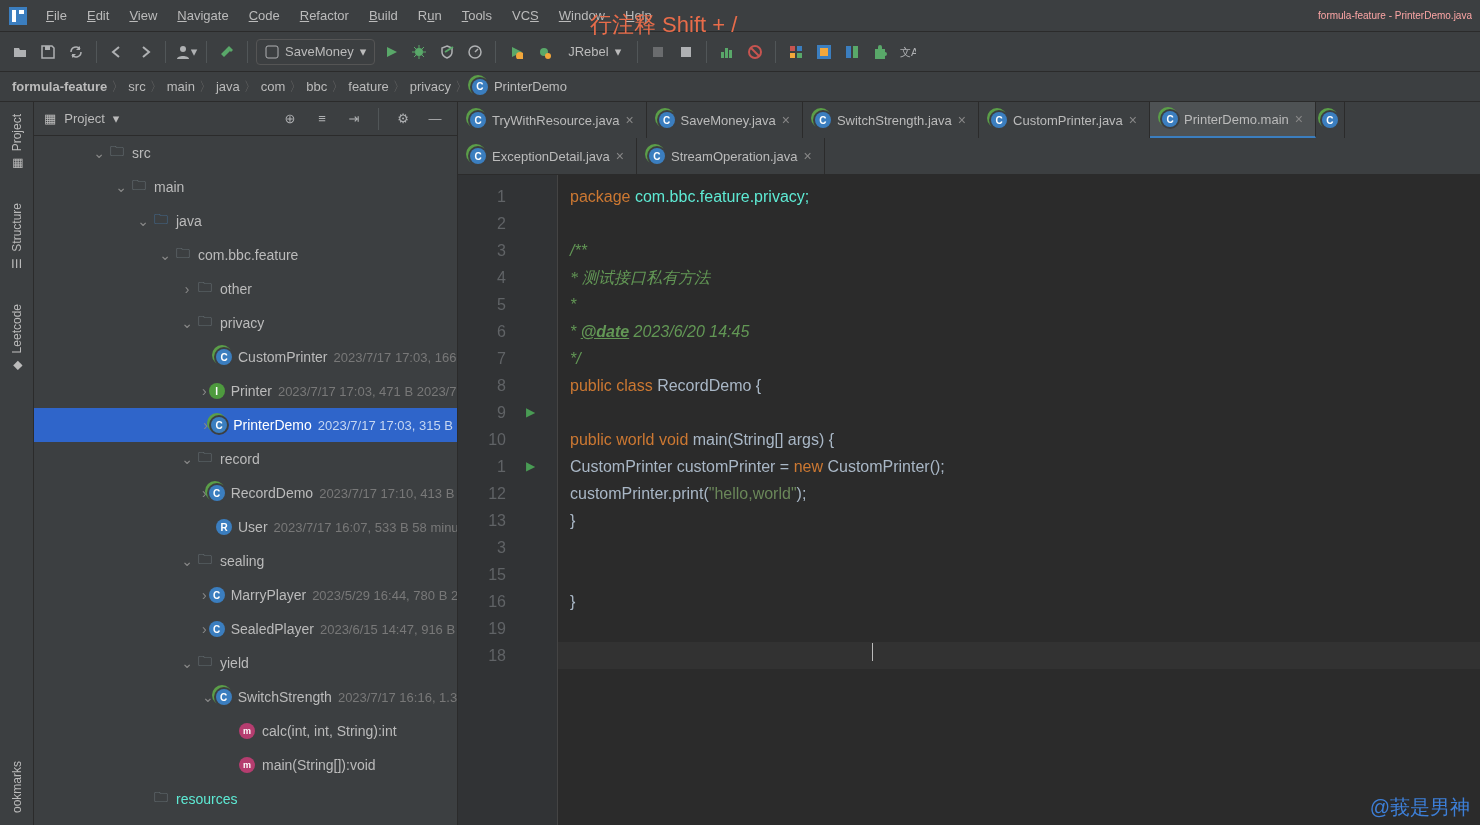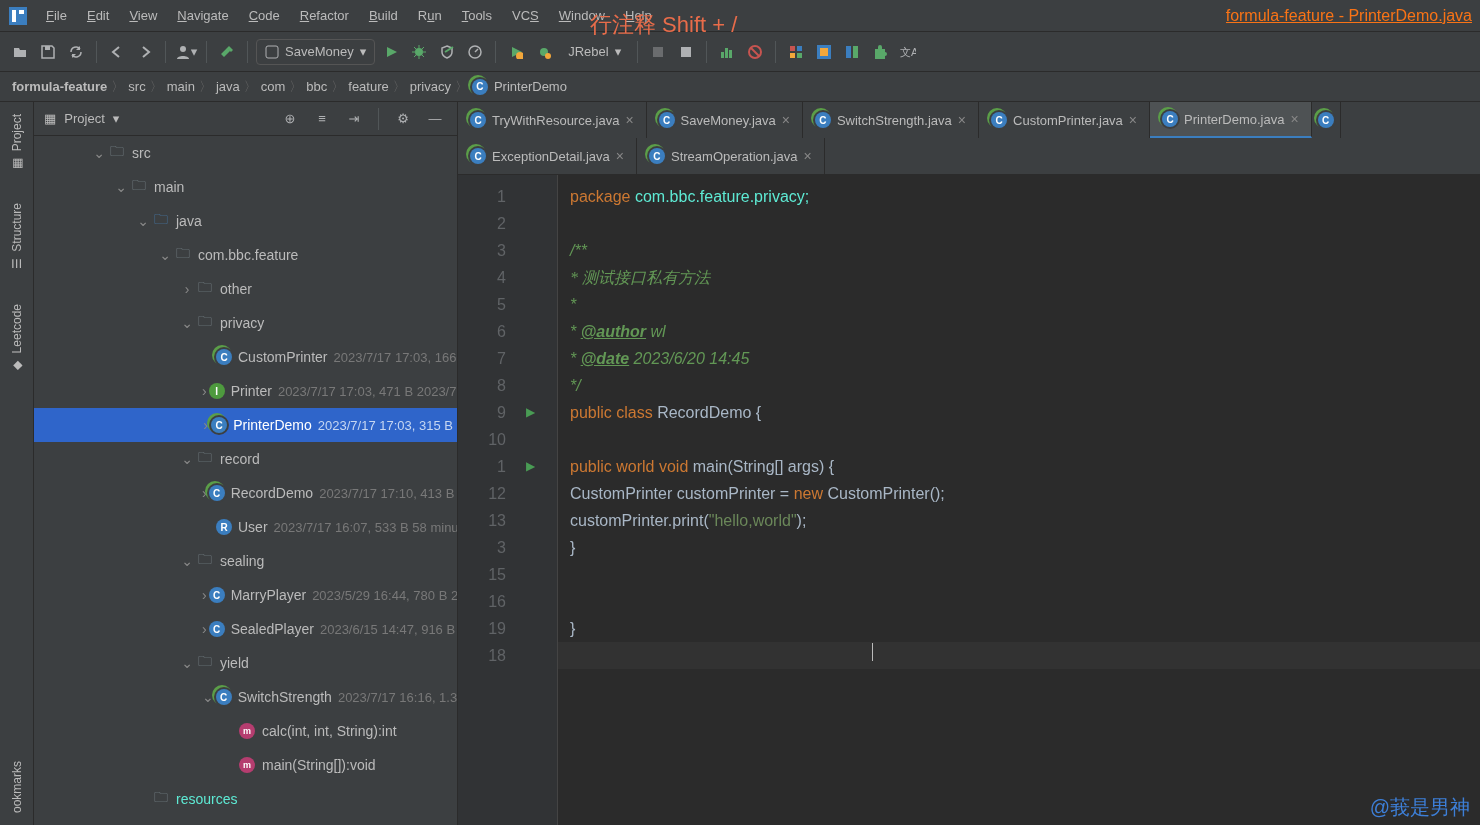--- a/index.html
+++ b/index.html
@@ -2,21 +2,21 @@
 <html><head>
 <meta charset="utf-8">
 <style>
 * { margin:0; padding:0; box-sizing:border-box; font-family:"Segoe UI",Arial,sans-serif; }
 body { background:#2b2b2b; color:#bbb; width:1480px; height:825px; overflow:hidden; position:relative; font-size:13px; }
 .menubar { height:32px; background:#3c3f41; display:flex; align-items:center; padding:0 8px; gap:4px; border-bottom:1px solid #2b2b2b; }
 .logo { width:20px; height:20px; margin-right:6px; display:flex; align-items:center; justify-content:center; }
 .menu-item { padding:4px 8px; color:#bbb; cursor:pointer; }
 .menu-item u { text-decoration:underline; }
 .overlay-text { position:absolute; top:10px; left:590px; color:#e86c4a; font-size:22px; font-weight:500; z-index:50; font-family:"Microsoft YaHei",sans-serif; }
-.title-suffix { margin-left:auto; color:#f97316; font-size:16px; white-space:nowrap; overflow:hidden;text-decoration:underline; }
+.title-suffix { margin-left:auto; color:#fca5a5; font-size:10px; white-space:nowrap; overflow:hidden; }
 .toolbar { height:40px; background:#3c3f41; display:flex; align-items:center; padding:0 8px; gap:4px; border-bottom:1px solid #2b2b2b; }
 .tbtn { width:24px; height:24px; display:flex; align-items:center; justify-content:center; color:#afb1b3; cursor:pointer; border-radius:3px; }
 .tsep { width:1px; height:22px; background:#515658; margin:0 4px; }
 .runcfg { display:flex; align-items:center; gap:6px; padding:0 8px; height:26px; border:1px solid #555; border-radius:4px; color:#bbb; }
 .crumbs { height:30px; background:#3c3f41; display:flex; align-items:center; padding:0 12px; gap:4px; color:#bbb; border-bottom:1px solid #2b2b2b; }
 .crumb-sep { color:#666; }
 .crumb-icon { display:inline-flex; align-items:center; margin-right:2px; }
 .main { display:flex; height:calc(825px - 102px); }
 .leftrail { width:34px; background:#3c3f41; border-right:1px solid #2b2b2b; display:flex; flex-direction:column; align-items:center; padding-top:8px; gap:24px; }
 .rail-item { writing-mode:vertical-rl; transform:rotate(180deg); color:#bbb; font-size:12px; display:flex; align-items:center; gap:4px; padding:4px 2px; cursor:pointer; }
@@ -433,21 +433,21 @@
           <span>SwitchStrength.java</span>
           <span class="x">×</span>
         </div>
       <div class="tab">
           <span class="class-icon ov">C</span>
           <span>CustomPrinter.java</span>
           <span class="x">×</span>
         </div>
       <div class="tab active">
           <span class="class-icon ov">C</span>
-          <span>PrinterDemo.java</span>
+          <span>PrinterDemo.main</span>
           <span class="x">×</span>
         </div>
       <div class="tab" style="padding:0 6px">
           <span class="class-icon ov">C</span>
         </div>
       <div style="flex-basis:100%;height:0"></div>
       <div class="tab">
           <span class="class-icon ov">C</span>
           <span>ExceptionDetail.java</span>
           <span class="x">×</span>
@@ -484,21 +484,20 @@
         <div class="run-marker" style="top:278px">▶</div>
       </div>
       <div class="code">
         <div class="current-line" style="top:467px"></div>
         <div style="position:relative;z-index:1">
         <div><span class="kw">package</span><span class="pkg"> com.bbc.feature.privacy;</span></div>
         <div>&nbsp;</div>
         <div><span class="doc">/**</span></div>
         <div><span class="doc" style="font-family:'KaiTi','STKaiti',serif"> * 测试接口私有方法</span></div>
         <div><span class="doc"> *</span></div>
-        <div><span class="doc"> * </span><span class="doctag">@author</span><span class="doc"> wl</span></div>
         <div><span class="doc"> * </span><span class="doctag">@date</span><span class="doc"> 2023/6/20 14:45</span></div>
         <div><span class="doc"> */</span></div>
         <div><span class="kw">public class</span><span class="cls"> RecordDemo {</span></div>
         <div>&nbsp;</div>
         <div><span class="kw">    public world void</span><span class="cls"> main</span><span class="cls">(String[] args) {</span></div>
         <div><span class="cls">        CustomPrinter customPrinter = </span><span class="kw">new</span><span class="cls"> CustomPrinter();</span></div>
         <div><span class="cls">        customPrinter.print(</span><span class="str">"hello,world"</span><span class="cls">);</span></div>
         <div><span class="cls">    }</span></div>
         <div>&nbsp;</div>
         <div>&nbsp;</div>

